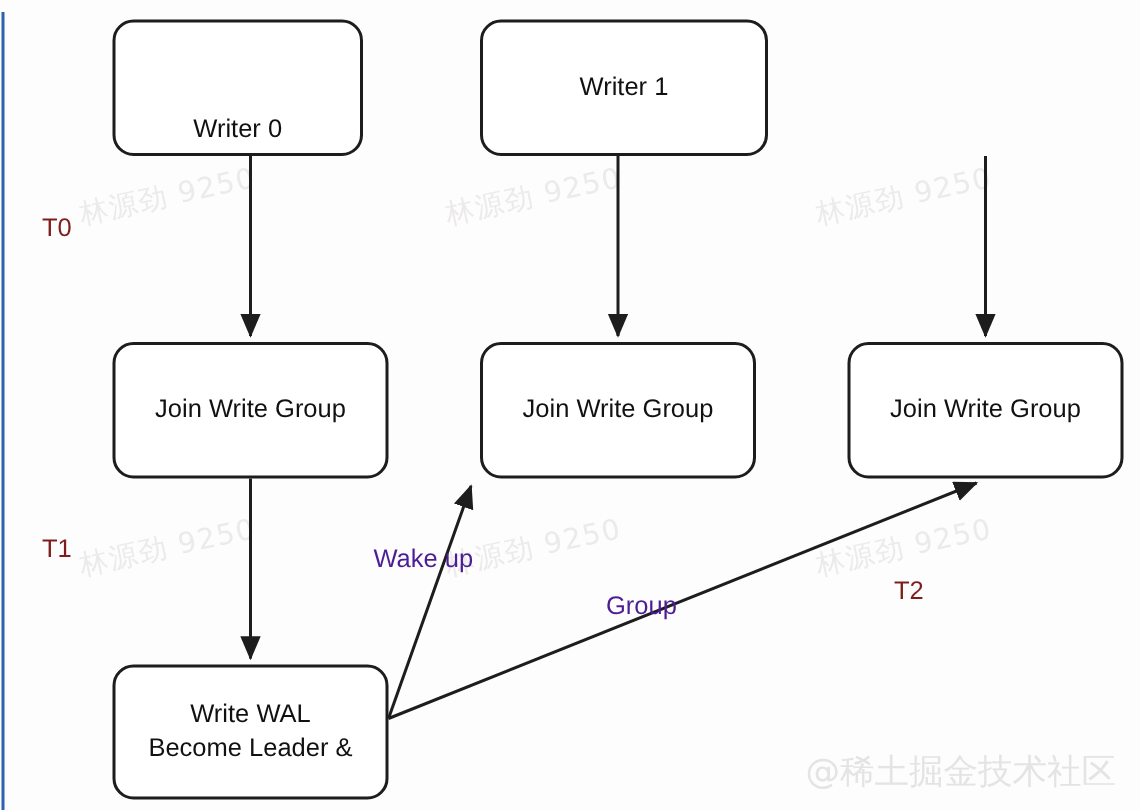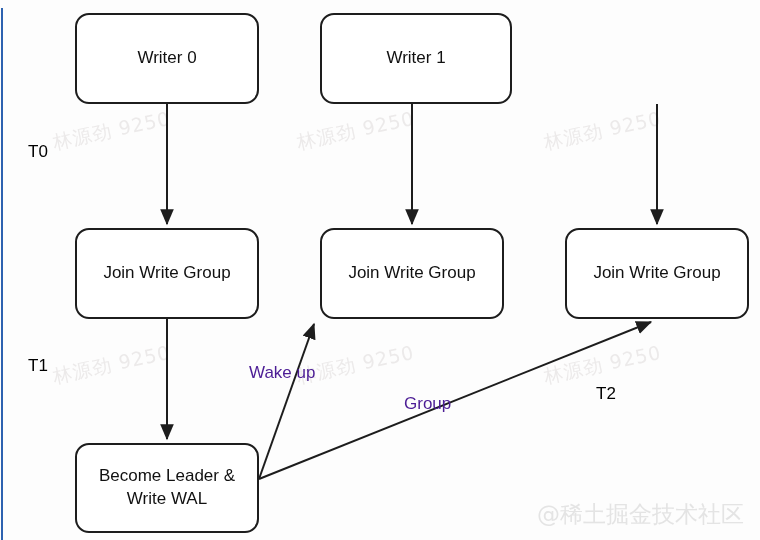--- a/index.html
+++ b/index.html
@@ -74,21 +74,21 @@
     font-size: 17px;
     color: #111111;
     line-height: 1.35;
     padding: 4px 8px;
   }
   .node span { display: block; }
   
   .tlabel {
     position: absolute;
     font-size: 17px;
-    color: #000000;
+    color: #7f1d1d;
     white-space: nowrap;
   }
   .elabel {
     position: absolute;
     font-size: 17px;
     color: #4c1d95;
     white-space: nowrap;
     background: transparent;
   }
 </style>
@@ -113,41 +113,41 @@
       </marker>
     </defs>
     <line x1="167" y1="104" x2="167" y2="224" stroke="#1d1d1d" stroke-width="2" marker-end="url(#ah)"></line>
     <line x1="412" y1="104" x2="412" y2="224" stroke="#1d1d1d" stroke-width="2" marker-end="url(#ah)"></line>
     <line x1="657" y1="104" x2="657" y2="224" stroke="#1d1d1d" stroke-width="2" marker-end="url(#ah)"></line>
     <line x1="167" y1="319" x2="167" y2="439" stroke="#1d1d1d" stroke-width="2" marker-end="url(#ah)"></line>
     <line x1="259" y1="479" x2="314" y2="324" stroke="#1d1d1d" stroke-width="2" marker-end="url(#ah)"></line>
     <line x1="259" y1="479" x2="651" y2="322" stroke="#1d1d1d" stroke-width="2" marker-end="url(#ah)"></line>
   </svg>
 
-  <div class="node" style="left:75px;  top:13px;  width:184px; height:91px;">
+  <div class="node" style="left:75px;  top:13px;  width:167px; height:91px;align-items:flex-end;">
     <span>Writer 0</span>
   </div>
   <div class="node" style="left:320px; top:13px;  width:192px; height:91px;">
     <span>Writer 1</span>
   </div>
 
   <div class="node" style="left:75px;  top:228px; width:184px; height:91px;">
     <span>Join Write Group</span>
   </div>
   <div class="node" style="left:320px; top:228px; width:184px; height:91px;">
     <span>Join Write Group</span>
   </div>
   <div class="node" style="left:565px; top:228px; width:184px; height:91px;">
     <span>Join Write Group</span>
   </div>
 
   <div class="node" style="left:75px;  top:443px; width:184px; height:90px;">
     <div>
+      <span>Write WAL</span>
       <span>Become Leader &amp;</span>
-      <span>Write WAL</span>
     </div>
   </div>
 
   <div class="tlabel" style="left:28px;  top:142px;">T0</div>
   <div class="tlabel" style="left:28px;  top:356px;">T1</div>
   <div class="tlabel" style="left:596px; top:384px;">T2</div>
 
   <div class="elabel" style="left:249px; top:363px;">Wake up</div>
   <div class="elabel" style="left:404px; top:394px;">Group</div>
 

